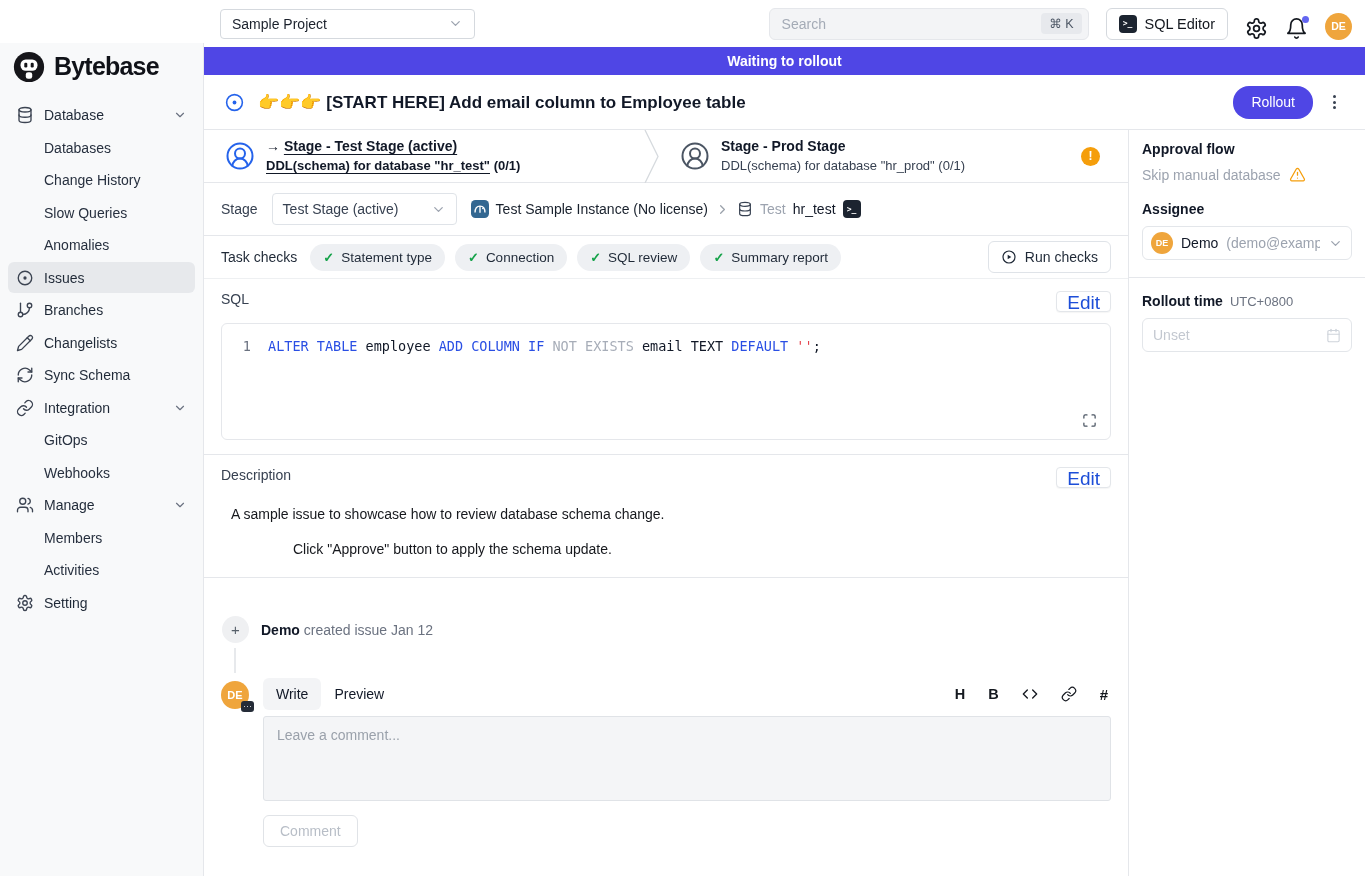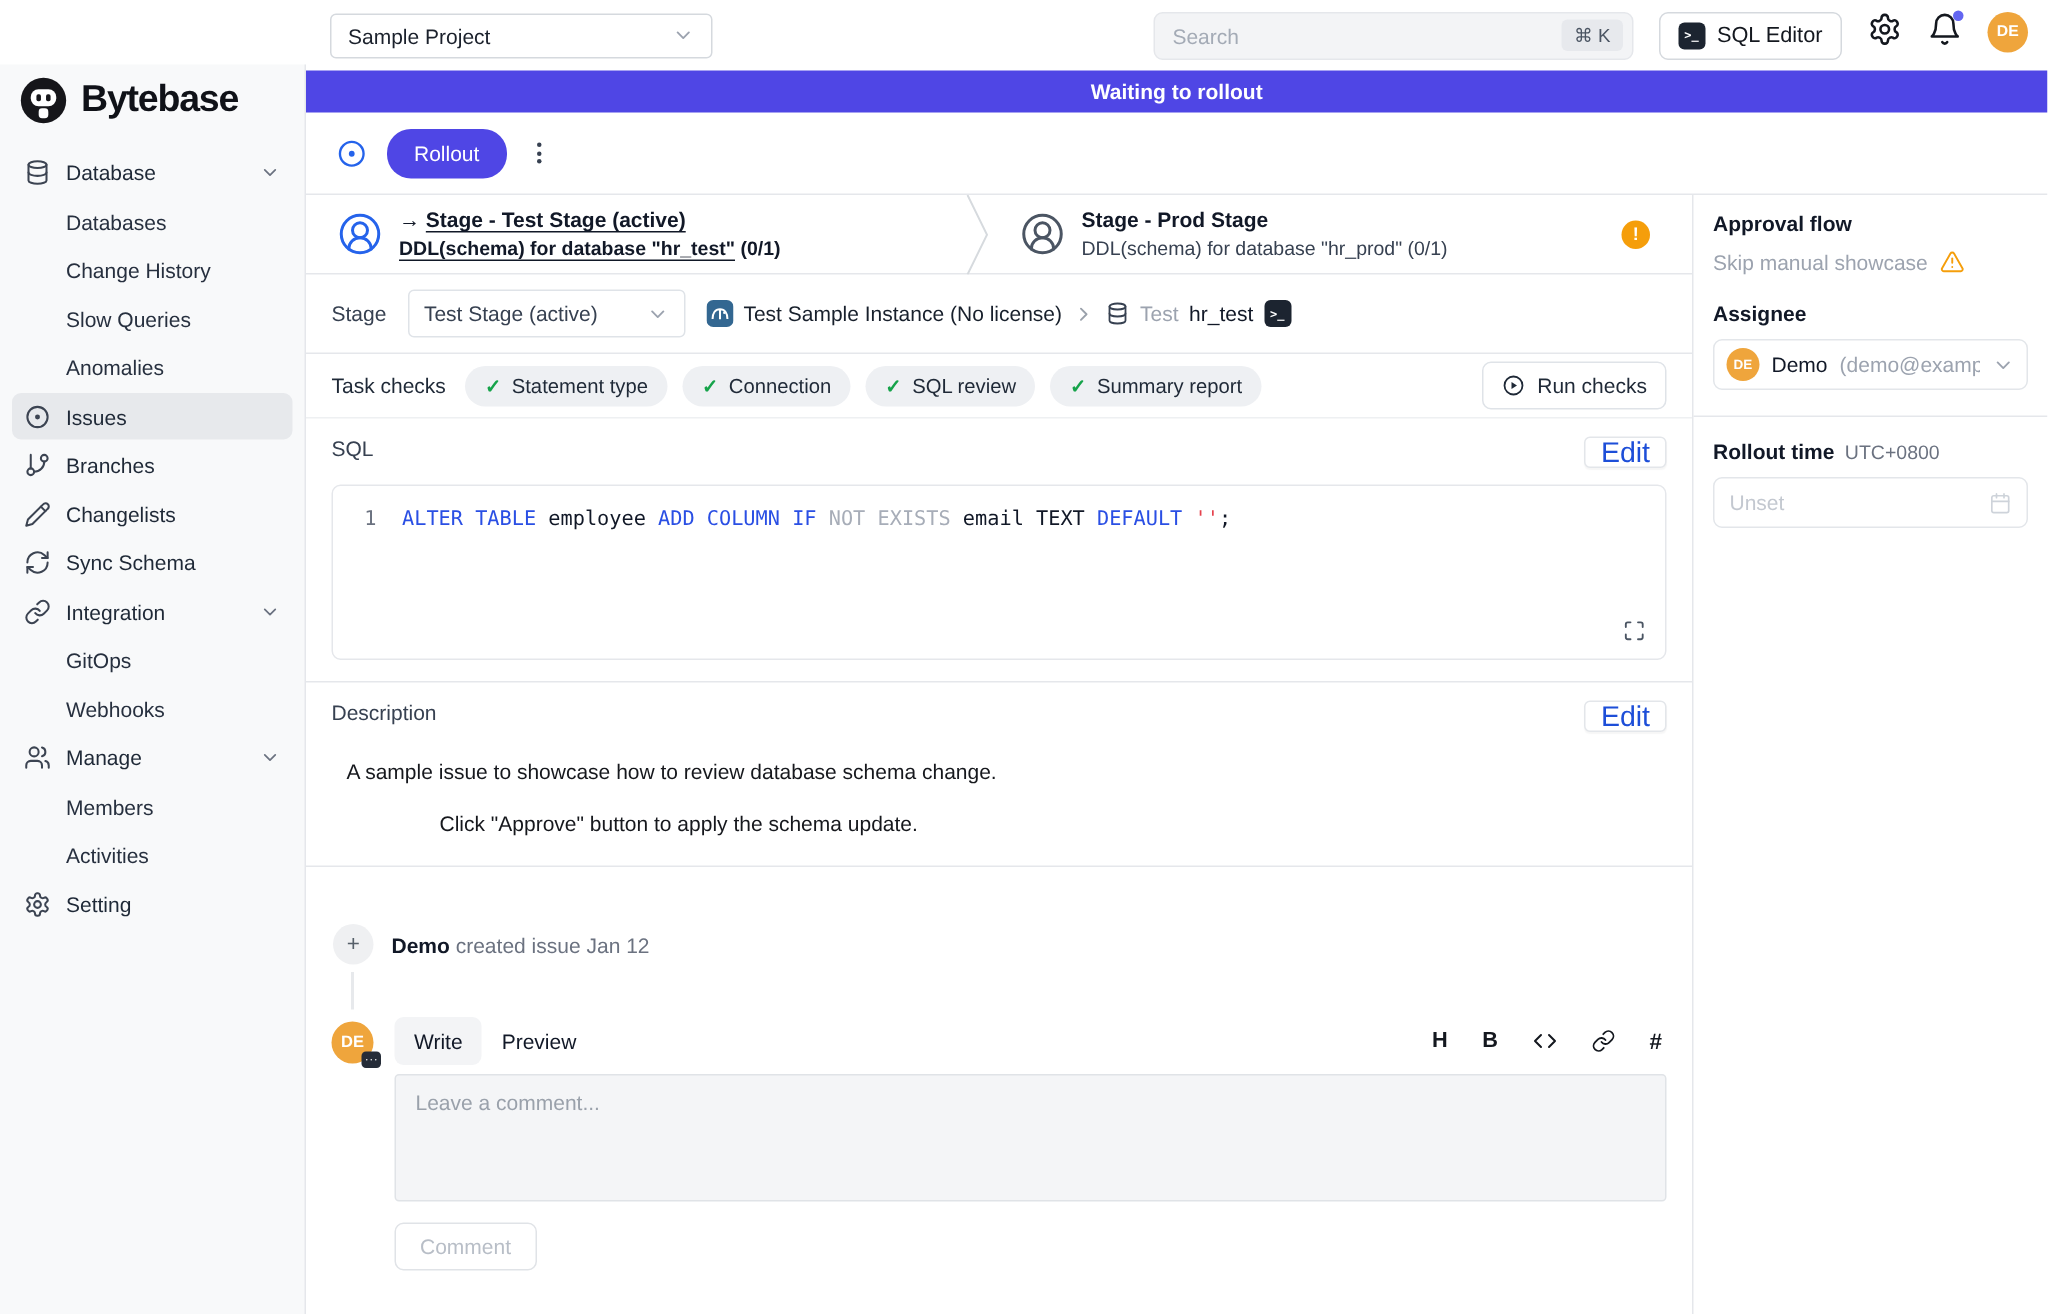--- a/index.html
+++ b/index.html
@@ -22,21 +22,21 @@
   .nav-chevron { margin-left:auto; color:#6b7280; }
   .nav-chevron svg { width:14px; height:14px; }
 
   
   .main-wrap { flex:1; min-width:0; display:flex; flex-direction:column; }
 
   .topbar { height:47px; display:flex; align-items:center; padding:0 13px 0 16px; background:#fff; }
   .project-select { width:255px; height:30px; border:1px solid #d5d9de; border-radius:4px; display:flex; align-items:center; justify-content:space-between; padding:0 11px; font-size:14px; color:#1b212c; cursor:pointer; background:#fff; }
   .select-chevron { color:#9ca3af; }
   .select-chevron svg { width:15px; height:15px; }
-  .topbar-right { margin-left:auto; display:flex; align-items:flex-start; gap:17px; }
+  .topbar-right { margin-left:auto; display:flex; align-items:flex-end; gap:17px; }
   .search-box { width:320px; height:32px; background:#f3f4f6; border:1px solid #e5e7eb; border-radius:6px; display:flex; align-items:center; padding:0 6px 0 12px; gap:8px; }
   .search-input { flex:1; min-width:0; border:none; background:transparent; outline:none; font-size:14px; color:#374151; font-family:inherit; }
   .search-input::placeholder { color:#a4abb6; }
   .kbd { background:#e7e9ed; border-radius:4px; padding:3px 8px; font-size:12.5px; color:#4b5563; white-space:nowrap; }
   .sql-editor-btn { height:32px; border:1px solid #d5d9de; border-radius:6px; background:#fff; display:flex; align-items:center; gap:8px; padding:0 12px; font-size:14.5px; color:#14181f; cursor:pointer; }
   .mini-terminal { width:18px; height:18px; background:#1c2430; border-radius:4px; color:#fff; font-family:"DejaVu Sans Mono", monospace; font-size:8px; font-weight:700; display:flex; align-items:center; justify-content:center; letter-spacing:0; }
   .icon-btn { background:none; border:none; color:#14181f; cursor:pointer; position:relative; padding:0; }
   .icon-btn svg { width:23px; height:23px; }
   .bell-dot { position:absolute; top:-1px; right:-1px; width:7px; height:7px; border-radius:50%; background:#6366f1; }
   .avatar { width:27px; height:27px; border-radius:50%; background:#efa53c; color:#fff; font-size:10.5px; font-weight:700; display:flex; align-items:center; justify-content:center; cursor:pointer; }
@@ -405,20 +405,21 @@
     </div>
 
     <div class="banner">Waiting to rollout</div>
 
     <div class="issue-header">
       <span class="issue-status">
           <svg>
             <use href="#i-circle-dot"></use>
           </svg>
         </span>
+      <h1 class="issue-title">👉👉👉 [START HERE] Add email column to Employee table</h1>
       <button class="rollout-btn">Rollout</button>
       <div class="kebab">
           <i></i>
           <i></i>
           <i></i>
         </div>
     </div>
 
     <div class="content">
 
@@ -594,21 +595,21 @@
               <button class="comment-btn">Comment</button>
             </div>
           </div>
         </div>
 
       </div>
 
       <aside class="right-panel">
         <div class="rp-title">Approval flow</div>
         <div class="rp-flow-value">
-          <span>Skip manual showcase</span>
+          <span>Skip manual database</span>
           <span class="warn-ico">
               <svg>
                 <use href="#i-warning"></use>
               </svg>
             </span>
         </div>
         <div class="rp-title rp-gap">Assignee</div>
         <div class="assignee-select">
           <span class="avatar-sm">DE</span>
           <span class="assignee-name">Demo</span>

